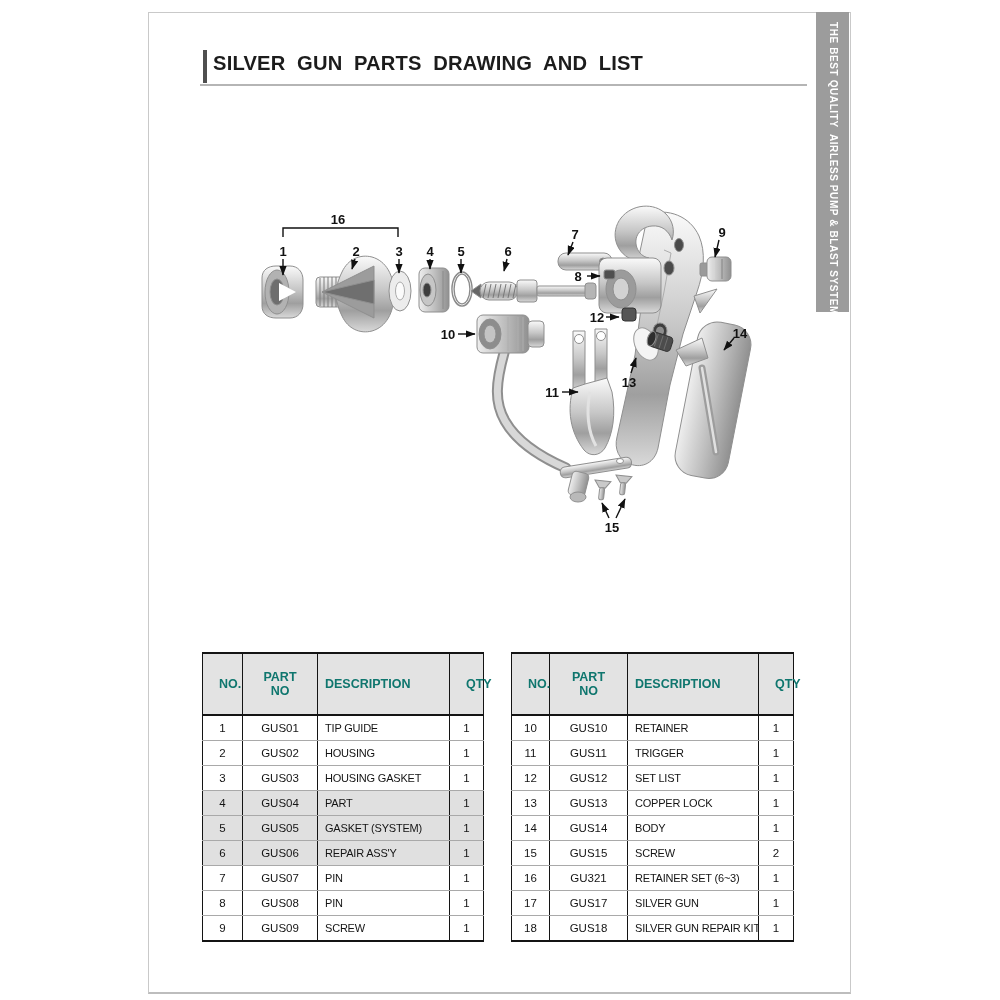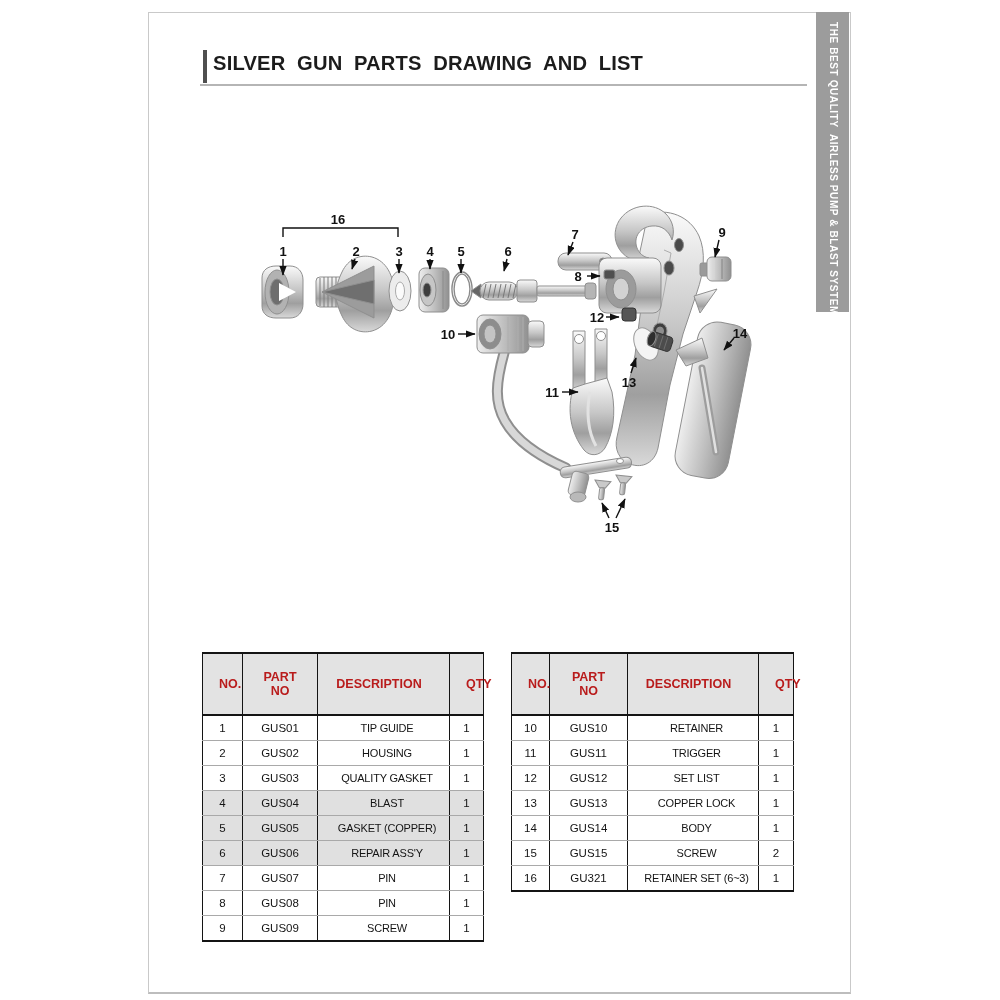--- a/index.html
+++ b/index.html
@@ -26,28 +26,28 @@
   svg.diagram{position:absolute;left:0;top:0;width:1000px;height:1000px;}
   svg.diagram text{font:bold 13px "Liberation Sans",sans-serif;fill:#111;text-anchor:middle;dominant-baseline:central;}
   svg.diagram line.callout-arrow{stroke:#111;stroke-width:1.4;}
   svg.diagram polyline.bracket{stroke:#111;stroke-width:1.4;fill:none;}
 
   
   table.parts{position:absolute;top:652px;border-collapse:collapse;table-layout:fixed;
     border-top:2px solid #141414;border-bottom:2px solid #141414;background:#fff;}
   table.parts#table-left{left:202px;width:281px;}
   table.parts#table-right{left:511px;width:282px;}
-  table.parts th{height:26px;background:#e3e3e3;font-size:12.5px;font-weight:bold;color:#b91c1c;
+  table.parts th{height:26px;background:#e3e3e3;font-size:12.5px;font-weight:bold;color:#0f766e;
     border-left:1px solid #141414;border-right:1px solid #141414;border-bottom:2px solid #141414;
     text-align:center;padding:16px;}
-  table.parts th.h2{text-align:center;padding-left:7px;}
+  table.parts th.h2{text-align:left;padding-left:7px;}
   table.parts td{height:24px;font-size:11.5px;color:#141414;
     border-left:1px solid #141414;border-right:1px solid #141414;border-bottom:1px solid #a9a9a9;
     text-align:center;padding:0;white-space:nowrap;overflow:hidden;}
-  table.parts td.c2{text-align:center;padding-left:7px;font-size:11px;letter-spacing:-.2px;}
+  table.parts td.c2{text-align:left;padding-left:7px;font-size:11px;letter-spacing:-.2px;}
   table.parts tr:last-child td{border-bottom:none;}
   table.parts tr.shaded td{background:#e0e0e0;}
 </style>
 </head>
 <body>
 
 <div class="page-frame"></div>
 
 <div class="sidebar"></div>
 <div class="sidebar-text">THE BEST QUALITY  AIRLESS PUMP &amp; BLAST SYSTEM</div>
@@ -266,33 +266,33 @@
       </tr>
       <tr>
         <td class="c0">2</td>
         <td class="c1">GUS02</td>
         <td class="c2">HOUSING</td>
         <td class="c3">1</td>
       </tr>
       <tr>
         <td class="c0">3</td>
         <td class="c1">GUS03</td>
-        <td class="c2">QUALITY GASKET</td>
+        <td class="c2">HOUSING GASKET</td>
         <td class="c3">1</td>
       </tr>
       <tr class="shaded">
         <td class="c0">4</td>
         <td class="c1">GUS04</td>
-        <td class="c2">BLAST</td>
+        <td class="c2">PART</td>
         <td class="c3">1</td>
       </tr>
       <tr class="shaded">
         <td class="c0">5</td>
         <td class="c1">GUS05</td>
-        <td class="c2">GASKET (COPPER)</td>
+        <td class="c2">GASKET (SYSTEM)</td>
         <td class="c3">1</td>
       </tr>
       <tr class="shaded">
         <td class="c0">6</td>
         <td class="c1">GUS06</td>
         <td class="c2">REPAIR ASS'Y</td>
         <td class="c3">1</td>
       </tr>
       <tr>
         <td class="c0">7</td>
@@ -366,14 +366,26 @@
         <td class="c1">GUS15</td>
         <td class="c2">SCREW</td>
         <td class="c3">2</td>
       </tr>
       <tr>
         <td class="c0">16</td>
         <td class="c1">GU321</td>
         <td class="c2">RETAINER SET (6~3)</td>
         <td class="c3">1</td>
       </tr>
+      <tr>
+        <td class="c0">17</td>
+        <td class="c1">GUS17</td>
+        <td class="c2">SILVER GUN</td>
+        <td class="c3">1</td>
+      </tr>
+      <tr>
+        <td class="c0">18</td>
+        <td class="c1">GUS18</td>
+        <td class="c2">SILVER GUN REPAIR KIT</td>
+        <td class="c3">1</td>
+      </tr>
     </tbody>
   </table>
 
 </body></html>

